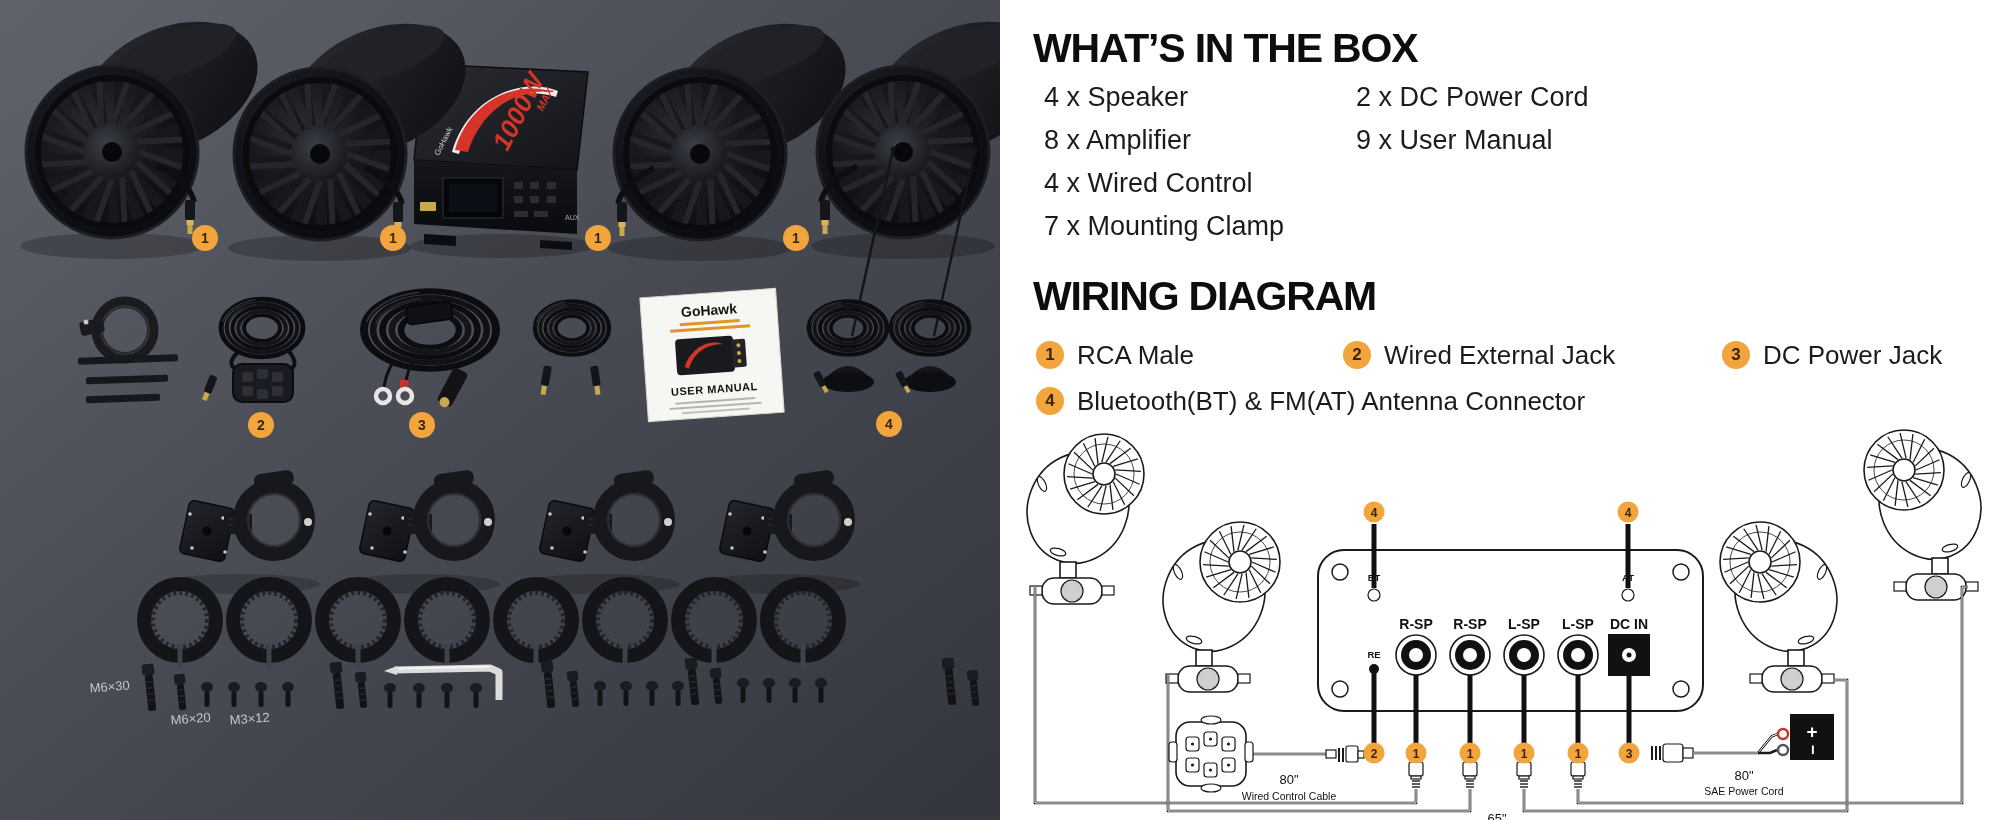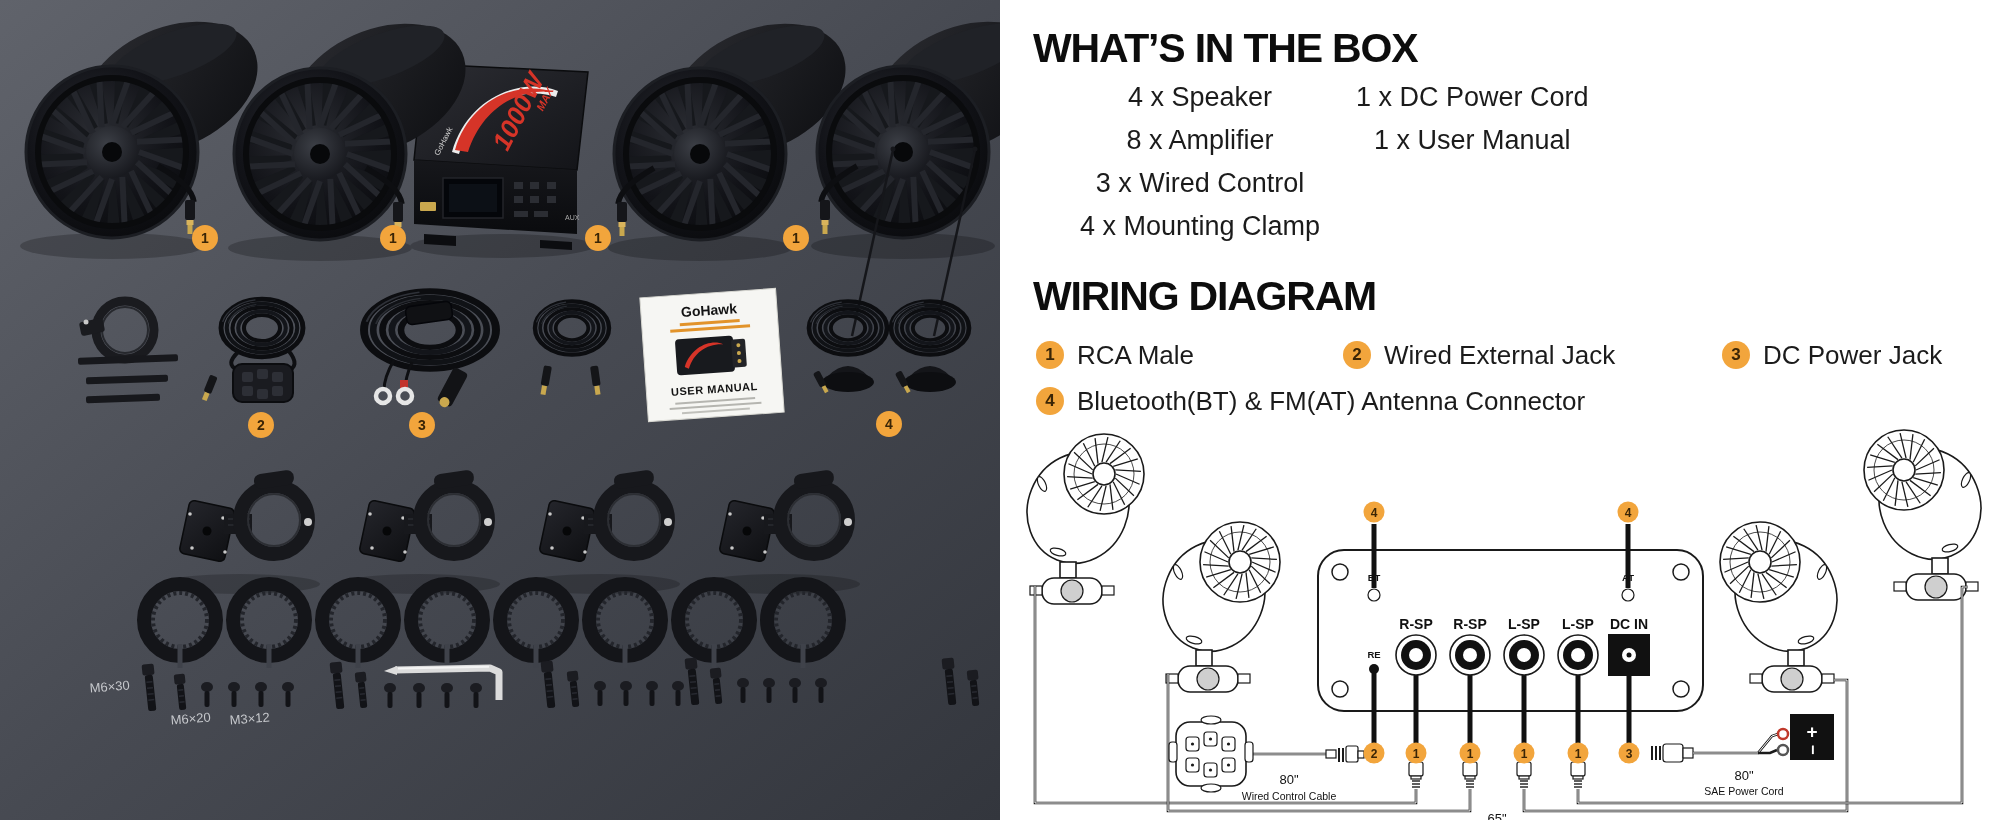--- a/index.html
+++ b/index.html
@@ -7,21 +7,21 @@
          font-family:"Liberation Sans",sans-serif;}
   .photo-panel{position:absolute;left:0;top:0;width:1000px;height:820px;}
   .photo-svg{position:absolute;left:0;top:0;}
   .info-panel{position:absolute;left:1000px;top:12px;width:1176px;height:820px;background:#fff;color:#141414;}
   .hd{position:absolute;left:33px;font-weight:bold;font-size:41px;letter-spacing:-1.2px;
       color:#0d0d0d;white-space:nowrap;line-height:1;}
   .hd1{top:16px;}
   .hd2{top:264px;}
   .box-list{position:absolute;left:44px;top:64px;display:grid;
             grid-template-columns:312px auto;grid-template-rows:repeat(4,43px);
-            grid-auto-flow:column;align-items:center;font-size:27px;color:#1b1b1b;text-align:center;}
+            grid-auto-flow:column;align-items:center;font-size:27px;color:#1b1b1b;}
   .legend-item{position:absolute;display:flex;align-items:center;gap:13px;
                font-size:26px;color:#1b1b1b;white-space:nowrap;height:28px;}
   .badge{width:28px;height:28px;border-radius:50%;background:#F2A53C;color:#3a2506;
          font-size:17px;font-weight:bold;display:flex;align-items:center;justify-content:center;flex:0 0 28px;}
   .diagram{position:absolute;left:0;top:400px;}
   svg{font-family:"Liberation Sans",sans-serif;}
   .ln{stroke:#1a1a1a;stroke-width:1.6;fill:#fff;}
   .ln2{stroke:#1a1a1a;stroke-width:1.2;fill:#fff;}
   .wire-thick{stroke:#111;stroke-width:5;fill:none;}
   .wire-thin{stroke:#1a1a1a;stroke-width:2.6;fill:none;}
@@ -387,24 +387,24 @@
     </svg>
   </div>
 
   <div class="info-panel">
 
     <div class="hd hd1">WHAT’S IN THE BOX</div>
 
     <div class="box-list">
       <span>4 x Speaker</span>
       <span>8 x Amplifier</span>
-      <span>3 x Wired Control</span>
-      <span>4 x Mounting Clamp</span>
-      <span>1 x DC Power Cord</span>
-      <span>1 x User Manual</span>
+      <span>4 x Wired Control</span>
+      <span>7 x Mounting Clamp</span>
+      <span>2 x DC Power Cord</span>
+      <span>9 x User Manual</span>
     </div>
 
     <div class="hd hd2">WIRING DIAGRAM</div>
 
     <div class="legend-item" style="left:36px;top:329px;">
       <span class="badge">1</span>
       <span>RCA Male</span>
     </div>
     <div class="legend-item" style="left:343px;top:329px;">
       <span class="badge">2</span>

